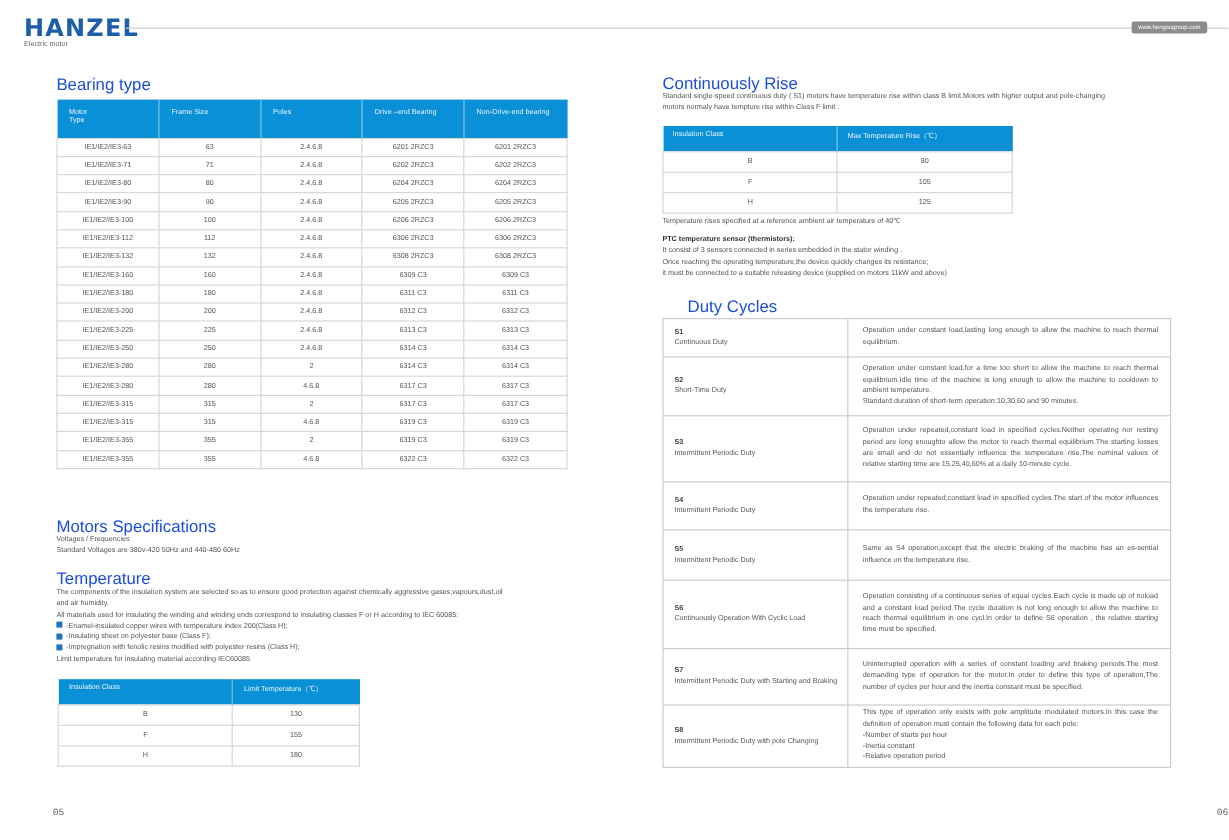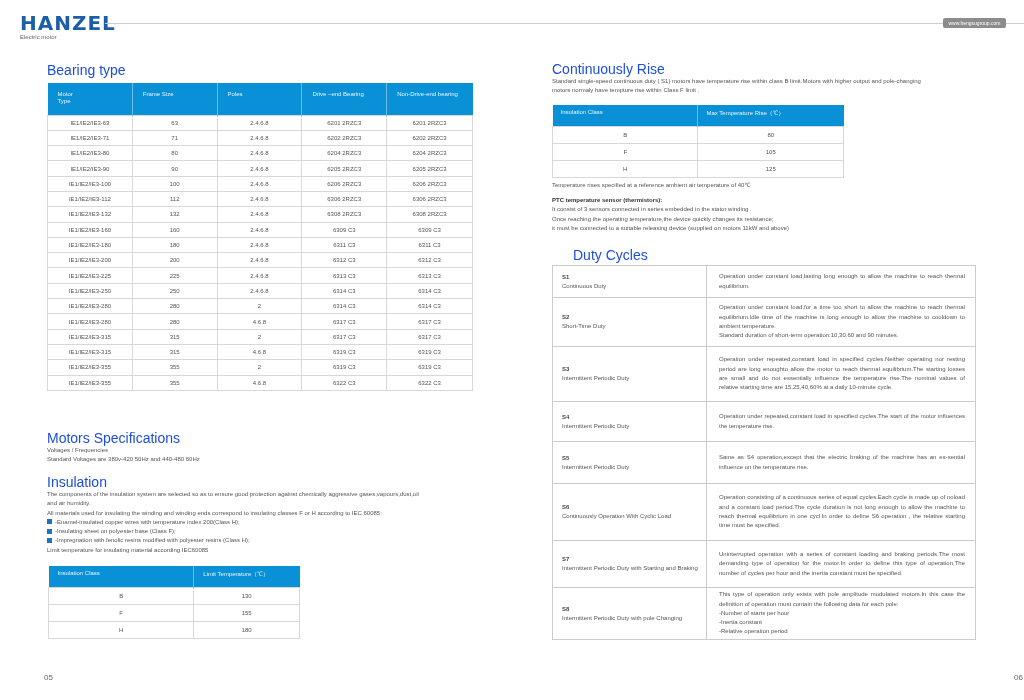--- a/index.html
+++ b/index.html
@@ -45,21 +45,21 @@
   .duty td { text-align: left; vertical-align: middle; border: 1px solid #cccccc; }
   .duty td.lbl { width: 154px; padding-left: 9px; line-height: 9px; }
   .duty td.desc { padding: 0 10px 0 12px; line-height: 9.3px; text-align: justify; }
   .duty .code { font-weight: bold; color: #444; display: block; }
   .duty .name { display: block; color: #555; }
 
   .body-text { font-size: 6px; line-height: 9.3px; color: #555; }
   .bold { font-weight: bold; color: #333; }
   .bullet { display: inline-block; width: 5px; height: 5px; background: #1e73be; margin-right: 3px; vertical-align: -0.5px; }
 
-  .page-num { font-family: Liberation Sans, sans-serif; font-size: 8px; color: #666; padding-left: 34px; }
+  .page-num { font-family: Liberation Mono, monospace; font-size: 8px; color: #666; padding-left: 34px; }
 </style>
 </head>
 <body>
 
 <div class="abs logo">
   <div class="logo-main">HANZEL</div>
   <div class="logo-sub">Electric motor</div>
 </div>
 <div class="abs header-line"></div>
 <div class="abs url-badge">www.hengsugroup.com</div>
@@ -207,21 +207,21 @@
       </tr>
     </tbody>
 </table>
 
 <div class="abs sec-title" style="left:47px; top:430px;">Motors Specifications</div>
 <div class="abs body-text" style="left:47px; top:446px;">
   <div>Voltages / Frequencies</div>
   <div>Standard Voltages are 380v-420 50Hz and 440-480 60Hz</div>
 </div>
 
-<div class="abs sec-title" style="left:47px; top:474px;">Insulation</div>
+<div class="abs sec-title" style="left:47px; top:474px;">Temperature</div>
 <div class="abs body-text" style="left:47px; top:490px; width:470px;">
   <div>The components of the insulation system are selected so as to ensure good protection against chemically aggressive gases,vapours,dust,oil</div>
   <div>and air humidity.</div>
   <div>All materials used for insulating the winding and winding ends correspond to insulating classes F or H according to IEC 60085:</div>
   <div><span class="bullet"></span><span>-Enamel-insulated copper wires with temperature index 200(Class H);</span></div>
   <div><span class="bullet"></span><span>-Insulating sheet on polyester base (Class F);</span></div>
   <div><span class="bullet"></span><span>-Impregnation with fenolic resins modified with polyester resins (Class H);</span></div>
   <div>Limit temperature for insulating material according IEC60085</div>
 </div>
 <table class="insul">

